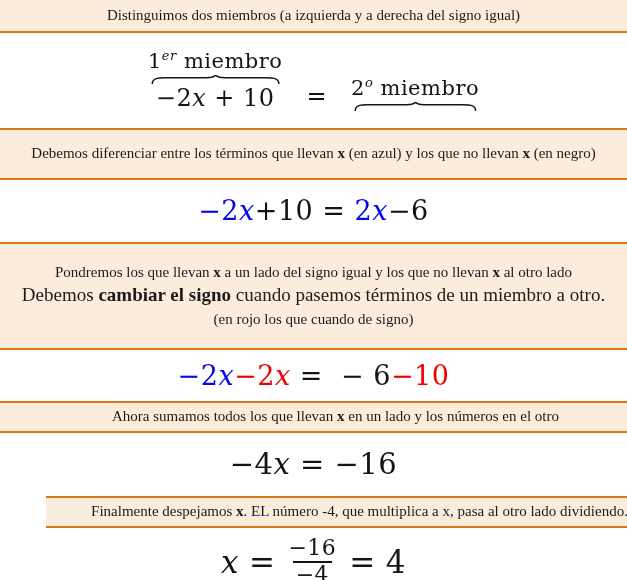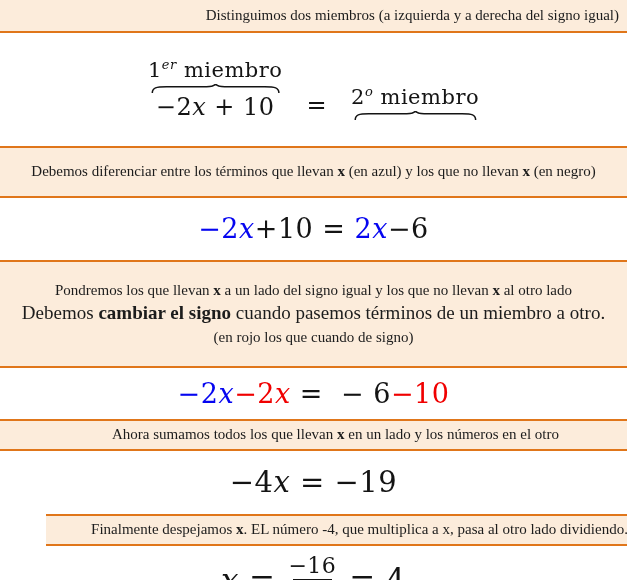--- a/index.html
+++ b/index.html
@@ -17,25 +17,25 @@
     flex-direction: column;
     align-items: center;
     justify-content: center;
     text-align: center;
   }
   .peach {
     background: var(--band_bg, #fcecdb);
     border-top: 2px solid var(--band_border, #e0761a);
     border-bottom: 2px solid var(--band_border, #e0761a);
   }
-  .peach.first { border-top: none; align-items: flex-end; }
+  .peach.first { border-top: none; }
   .white { background: #ffffff; }
 
   .r1  { height: 33px; }
-  .r2  { height: 113px; }
+  .r2  { height: 95px; }
   .r3  { height: 52px; text-align: center; }
   .r4  { height: 62px; }
   .r5  { height: 108px; }
   .r6  { height: 51px; }
   .r7  { height: 32px; padding-left: 44px; }
   .r8  { height: 63px; }
   .r9  { height: 32px; margin-left: 46px; }
   .r10 { height: 67px; }
 
   .btext { font-size: 15px; line-height: 1.3; padding: 0 8px; max-width: 620px; }
@@ -113,21 +113,21 @@
 
 <section class="band white r6">
   <p class="math eqline"><span class="b">−2</span><span class="b it">x</span><span class="r">−2</span><span class="r it">x</span><span> =  </span><span>− 6</span><span class="r">−10</span></p>
 </section>
 
 <section class="band peach r7">
   <p class="btext"><span>Ahora sumamos todos los que llevan </span><span class="bold">x</span><span> en un lado y los números en el otro</span></p>
 </section>
 
 <section class="band white r8">
-  <p class="math eqline eq4size"><span>−4</span><span class="it">x</span><span> = −19</span></p>
+  <p class="math eqline eq4size"><span>−4</span><span class="it">x</span><span> = −16</span></p>
 </section>
 
 <section class="band peach r9">
   <p class="btext"><span>Finalmente despejamos </span><span class="bold">x</span><span>. EL número -4, que multiplica a x, pasa al otro lado dividiendo.</span></p>
 </section>
 
 <section class="band white r10">
   <div class="math eq5line">
     <span class="it">x</span>
     <span class="sign">=</span>

